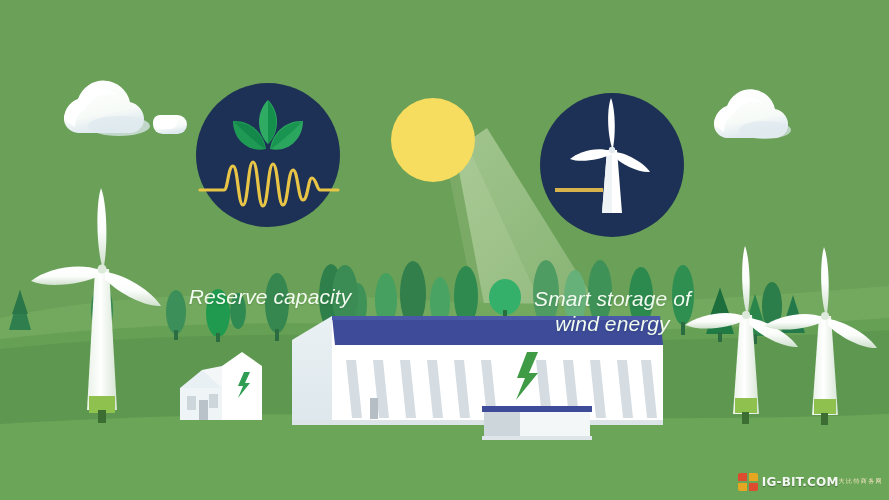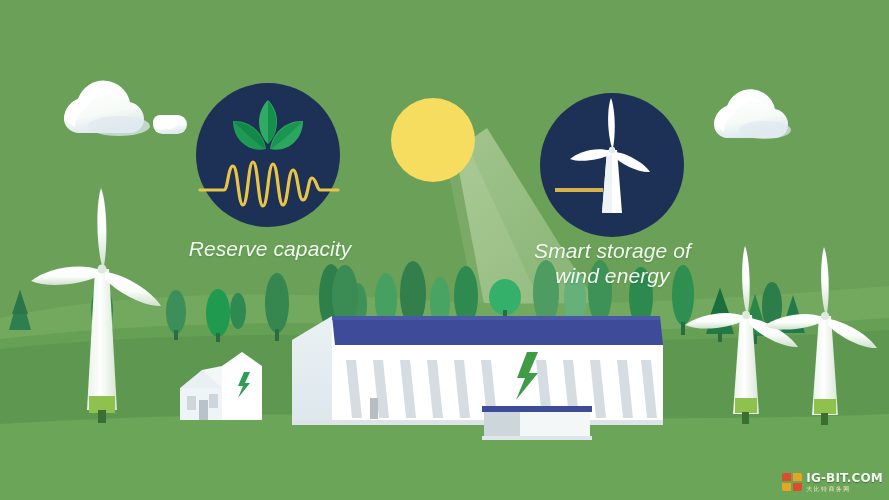--- a/index.html
+++ b/index.html
@@ -11,38 +11,39 @@
     color:#f2fbf0;
     font-family:"Liberation Sans", sans-serif;
     font-style:italic;
     font-weight:400;
     font-size:21px;
     line-height:25px;
     text-align:center;
     white-space:pre-line;
     letter-spacing:.1px;
     text-shadow:0 1px 2px rgba(30,60,20,.18);
+    margin-top:48px;
   }
   #label-reserve{left:175px;top:236px;width:190px;}
   #label-smart{left:505px;top:238px;width:215px;}
 
   
   #watermark{
     position:absolute;right:6px;bottom:7px;height:22px;
     display:flex;align-items:center;gap:4px;opacity:.92;
   }
   #wm-mark{
     width:20px;height:18px;border-radius:2px;
     background:
       linear-gradient(#e8452c,#e8452c) 0 0/9px 8px no-repeat,
       linear-gradient(#f0a81e,#f0a81e) 11px 0/9px 8px no-repeat,
       linear-gradient(#f0a81e,#f0a81e) 0 10px/9px 8px no-repeat,
       linear-gradient(#e8452c,#e8452c) 11px 10px/9px 8px no-repeat;
   }
-  #wm-text{display:flex;flex-direction:column;line-height:1;}
+  #wm-text{display:flex;flex-direction:row;line-height:1;}
   #wm-title{
     font-family:"DejaVu Sans", sans-serif;
     font-size:12px;font-weight:bold;color:#ffffff;letter-spacing:.2px;
     text-shadow:0 1px 1px rgba(0,0,0,.35);
   }
   #wm-sub{
     font-family:"DejaVu Sans", sans-serif;
     font-size:6px;color:#ffe9c8;letter-spacing:1.4px;margin-top:2px;
   }
 </style>

